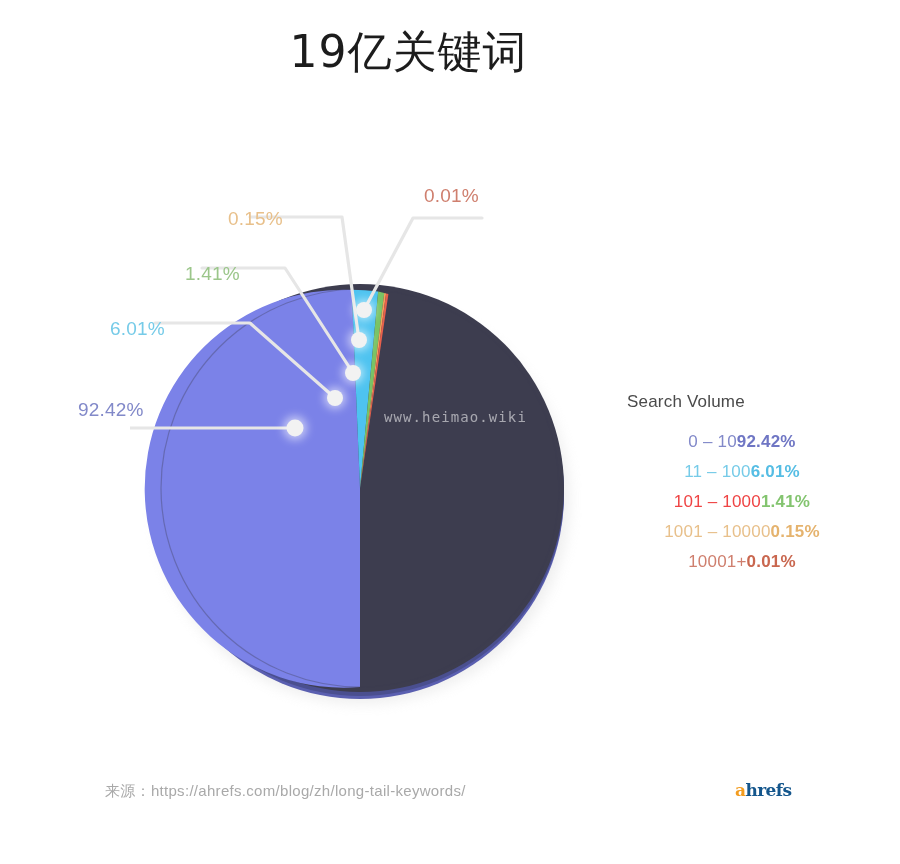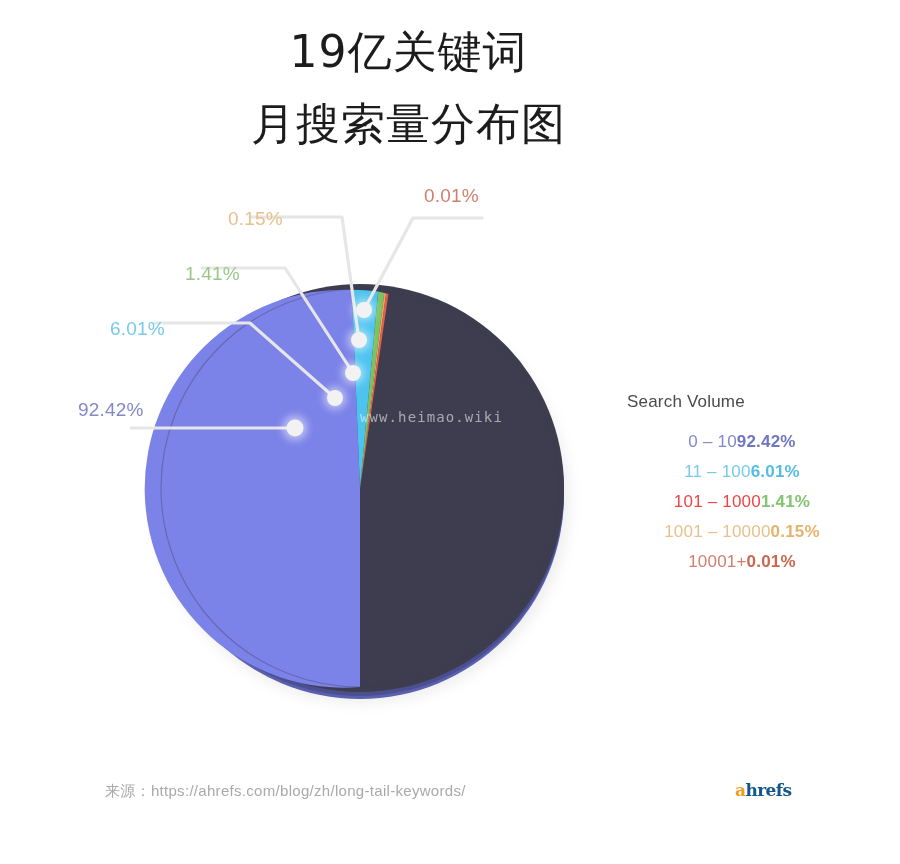--- a/index.html
+++ b/index.html
@@ -62,21 +62,21 @@
   }
   #callout-0 { left: 78px;  top: 399px; }   
   #callout-1 { left: 110px; top: 318px; }   
   #callout-2 { left: 185px; top: 263px; }   
   #callout-3 { left: 228px; top: 208px; }   
   #callout-4 { left: 424px; top: 185px; }   
 
   
   #watermark {
     position: absolute;
-    left: 360px;
+    left: 384px;
     top: 409px;
     font-size: 14px;
     letter-spacing: 1.1px;
     color: rgba(255,255,255,0.55);
     font-family: "DejaVu Sans Mono", "Liberation Mono", monospace;
     pointer-events: none;
   }
 
   
   #legend {
@@ -130,21 +130,20 @@
   #brand-a   { color: #f39c1f; }
   #brand-rest{ color: #14568c; }
 </style>
 </head>
 <body>
 
 <div id="canvas">
 
   <div id="title-block">
     <div class="title-line line1">19亿关键词</div>
-    <div class="title-line line2">月搜索量分布图</div>
   </div>
 
   <div id="pie-area">
     <svg id="pie-svg" width="470" height="560" viewBox="0 0 470 560">
       <defs>
         <filter id="dotGlow" x="-150%" y="-150%" width="400%" height="400%">
           <feGaussianBlur in="SourceGraphic" stdDeviation="4"></feGaussianBlur>
         </filter>
         <filter id="softShadow" x="-40%" y="-40%" width="180%" height="180%">
           <feGaussianBlur in="SourceGraphic" stdDeviation="7"></feGaussianBlur>

